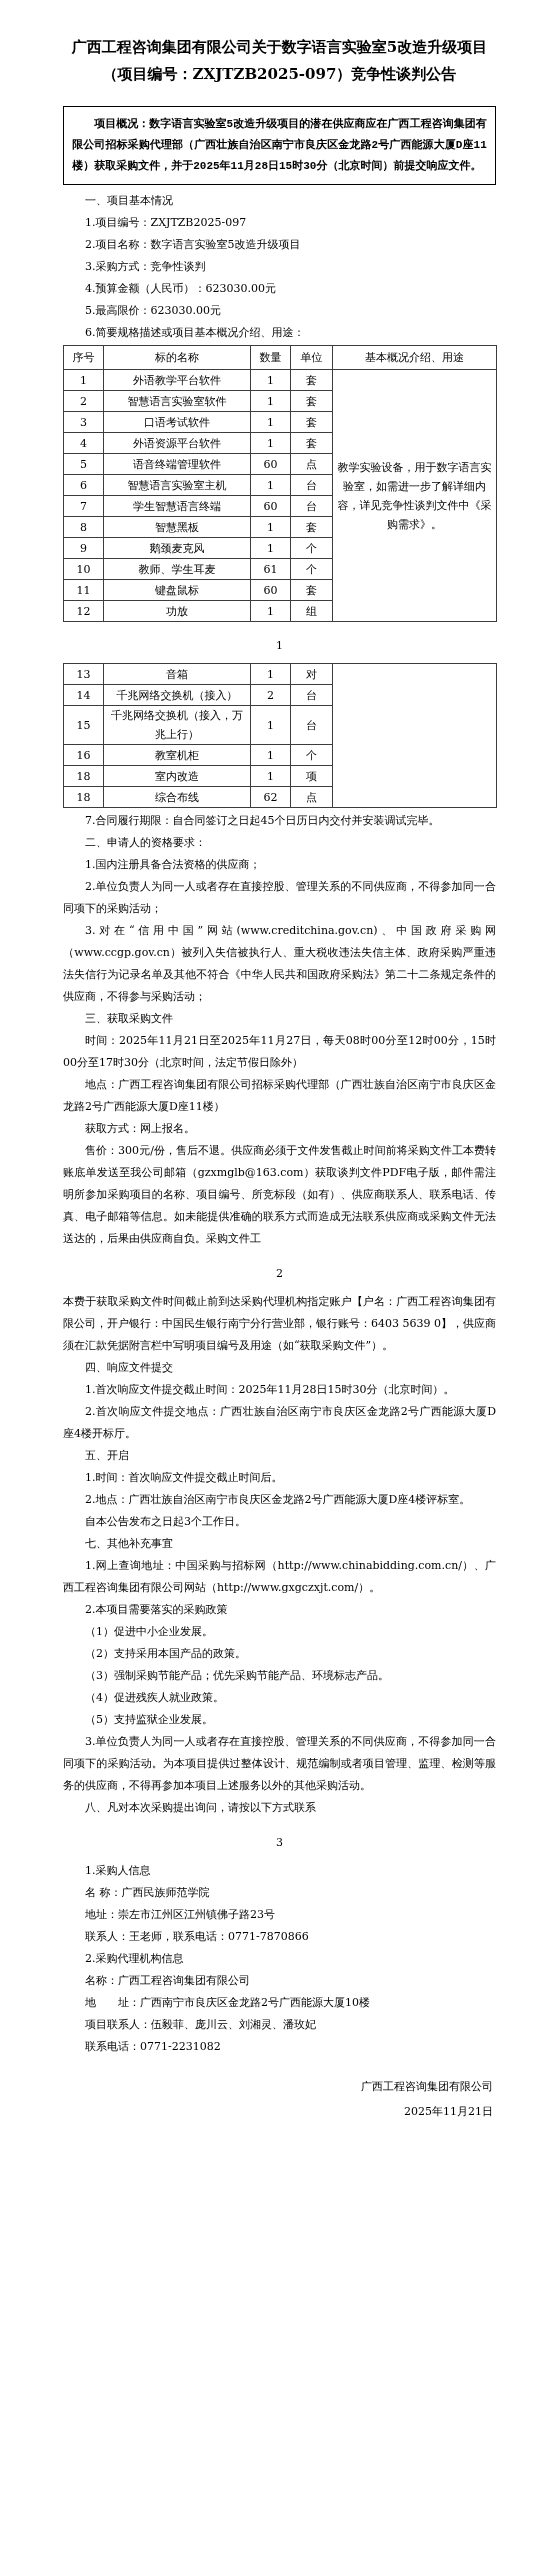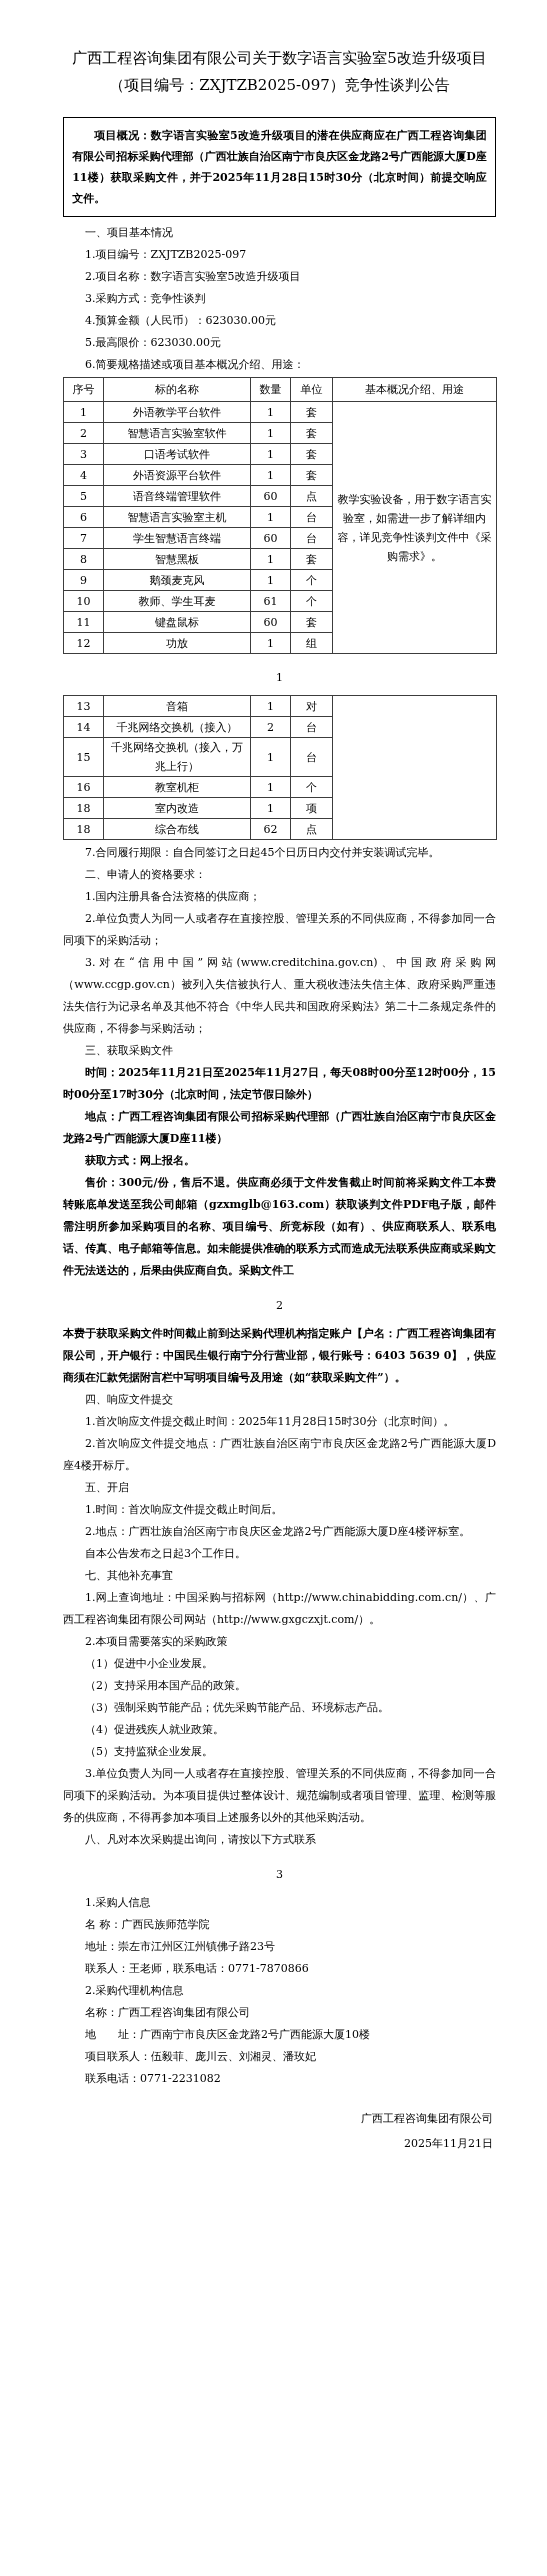--- a/index.html
+++ b/index.html
@@ -5,32 +5,33 @@
   * { box-sizing: border-box; }
   html, body { margin: 0; padding: 0; background: #ffffff; }
   .page {
     width: 548px; height: 2576px; overflow: hidden;
     background: #ffffff; color: #000;
     font-family: "DejaVu Serif", "Liberation Serif", serif;
     font-size: 11px;
   }
   .inner { padding: 30px 52px 0 63px; }
   .title {
-    font-size: 15px; font-weight: 400; text-align: center;
-    line-height: 27px; margin: 15px -9.6px 18px -9.6px;
+    font-size: 15px; font-weight: 700; text-align: center;
+    line-height: 27px; margin: 4px -9.6px 18px -9.6px;
   }
   .overview-box {
     border: 1.4px solid #000; padding: 6.8px 8.2px; margin: 0 0 5.5px 0;
     font-weight: 700;
+    font-family: Liberation Mono, monospace;
   }
   .overview-box p { margin: 0; line-height: 21px; text-indent: 2em; text-align: justify; }
   p.para, p.heading {
     margin: 0; line-height: 22px; text-indent: 2em; text-align: justify;
   }
-  p.bold { font-weight: 700; }
+  p.bold { font-weight: 400; }
   p.noindent { text-indent: 0; }
   p.pagenum { margin: 13.7px 0 6.8px 0; line-height: 20.5px; text-align: center; text-indent: 0; }
   p.sign { margin: 3px; line-height: 22px; text-align: right; text-indent: 0; }
   table.doc-table {
     border-collapse: collapse; width: 100%; table-layout: fixed; margin: 1.4px 0;
   }
   table.doc-table th, table.doc-table td {
     border: 0.7px solid #3c3c3c; font-weight: 400; text-align: center;
     vertical-align: middle; padding: 0 2.7px; font-size: 11px;
   }

